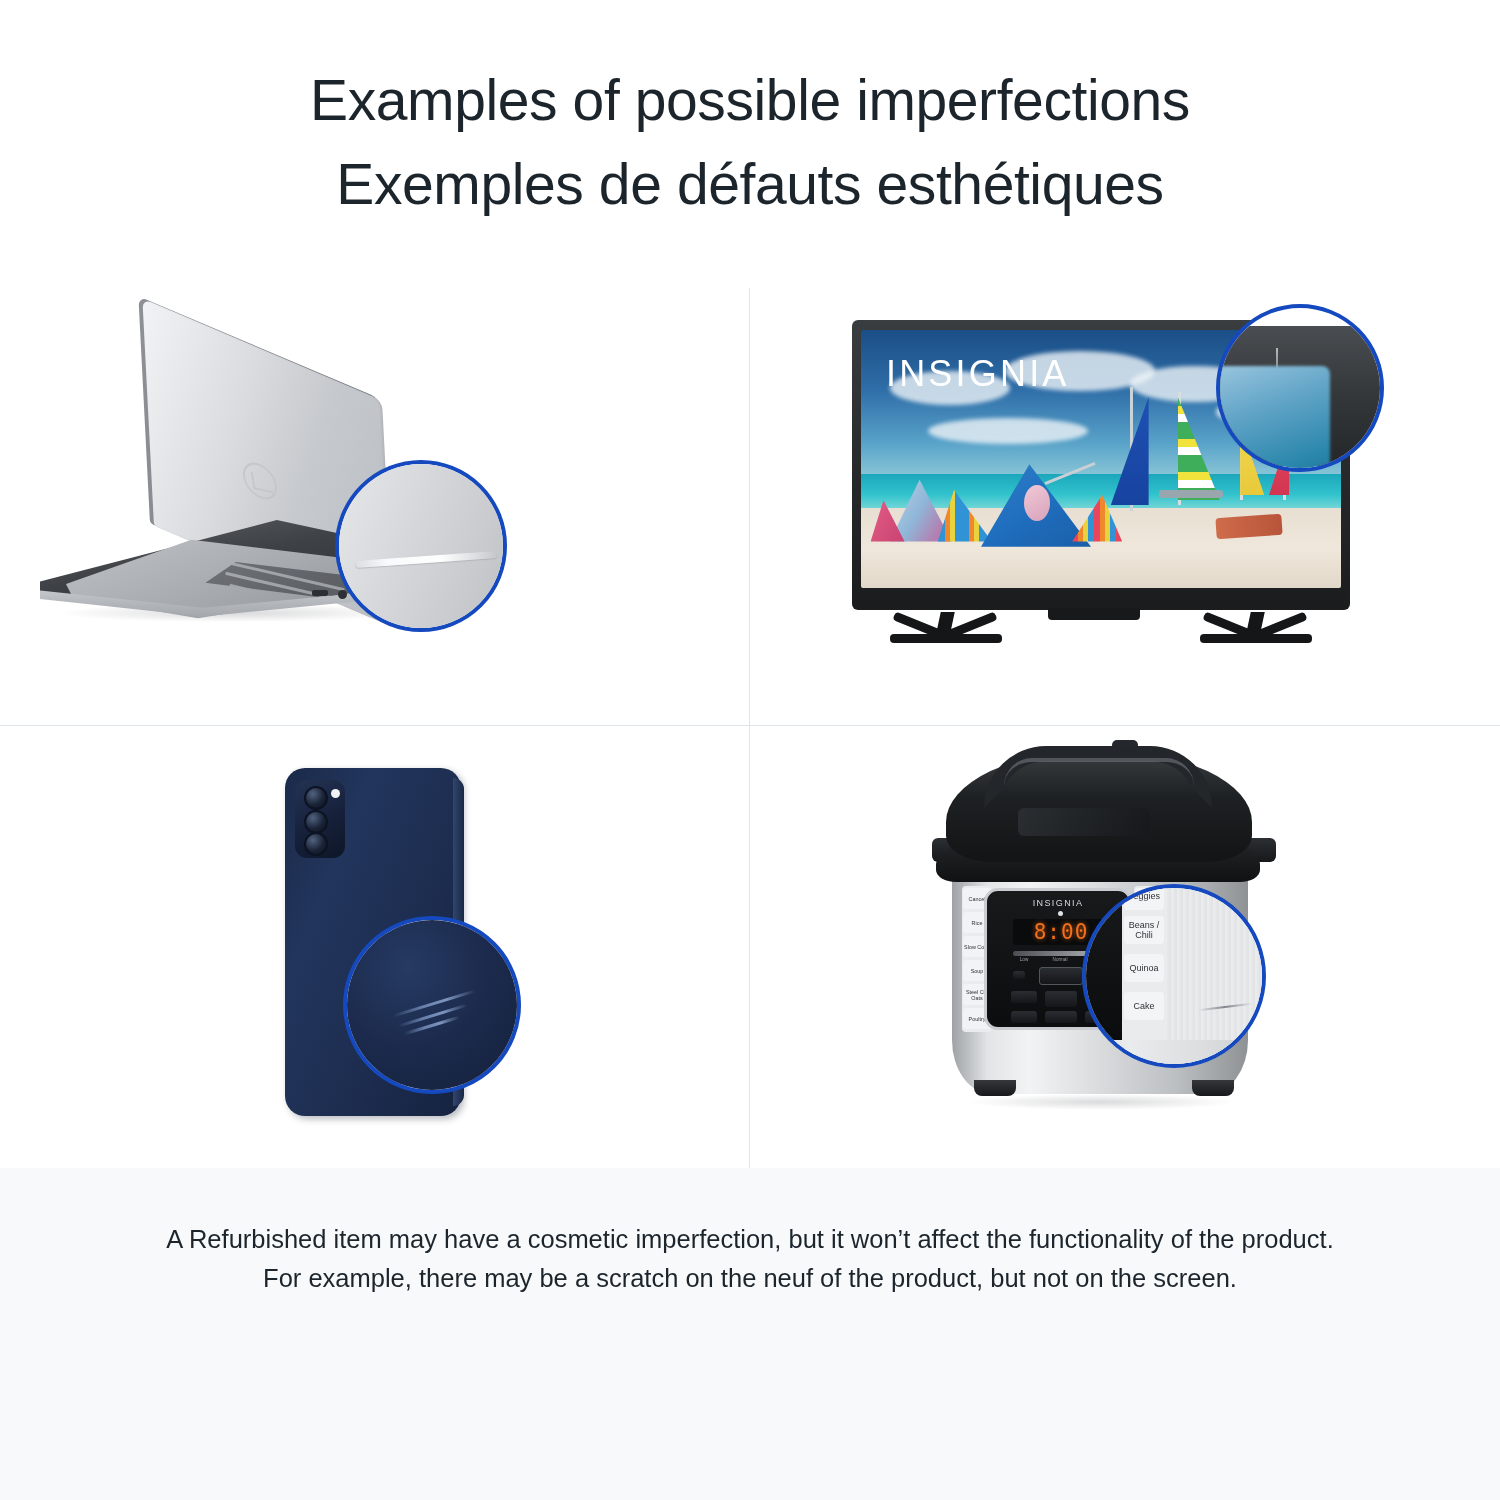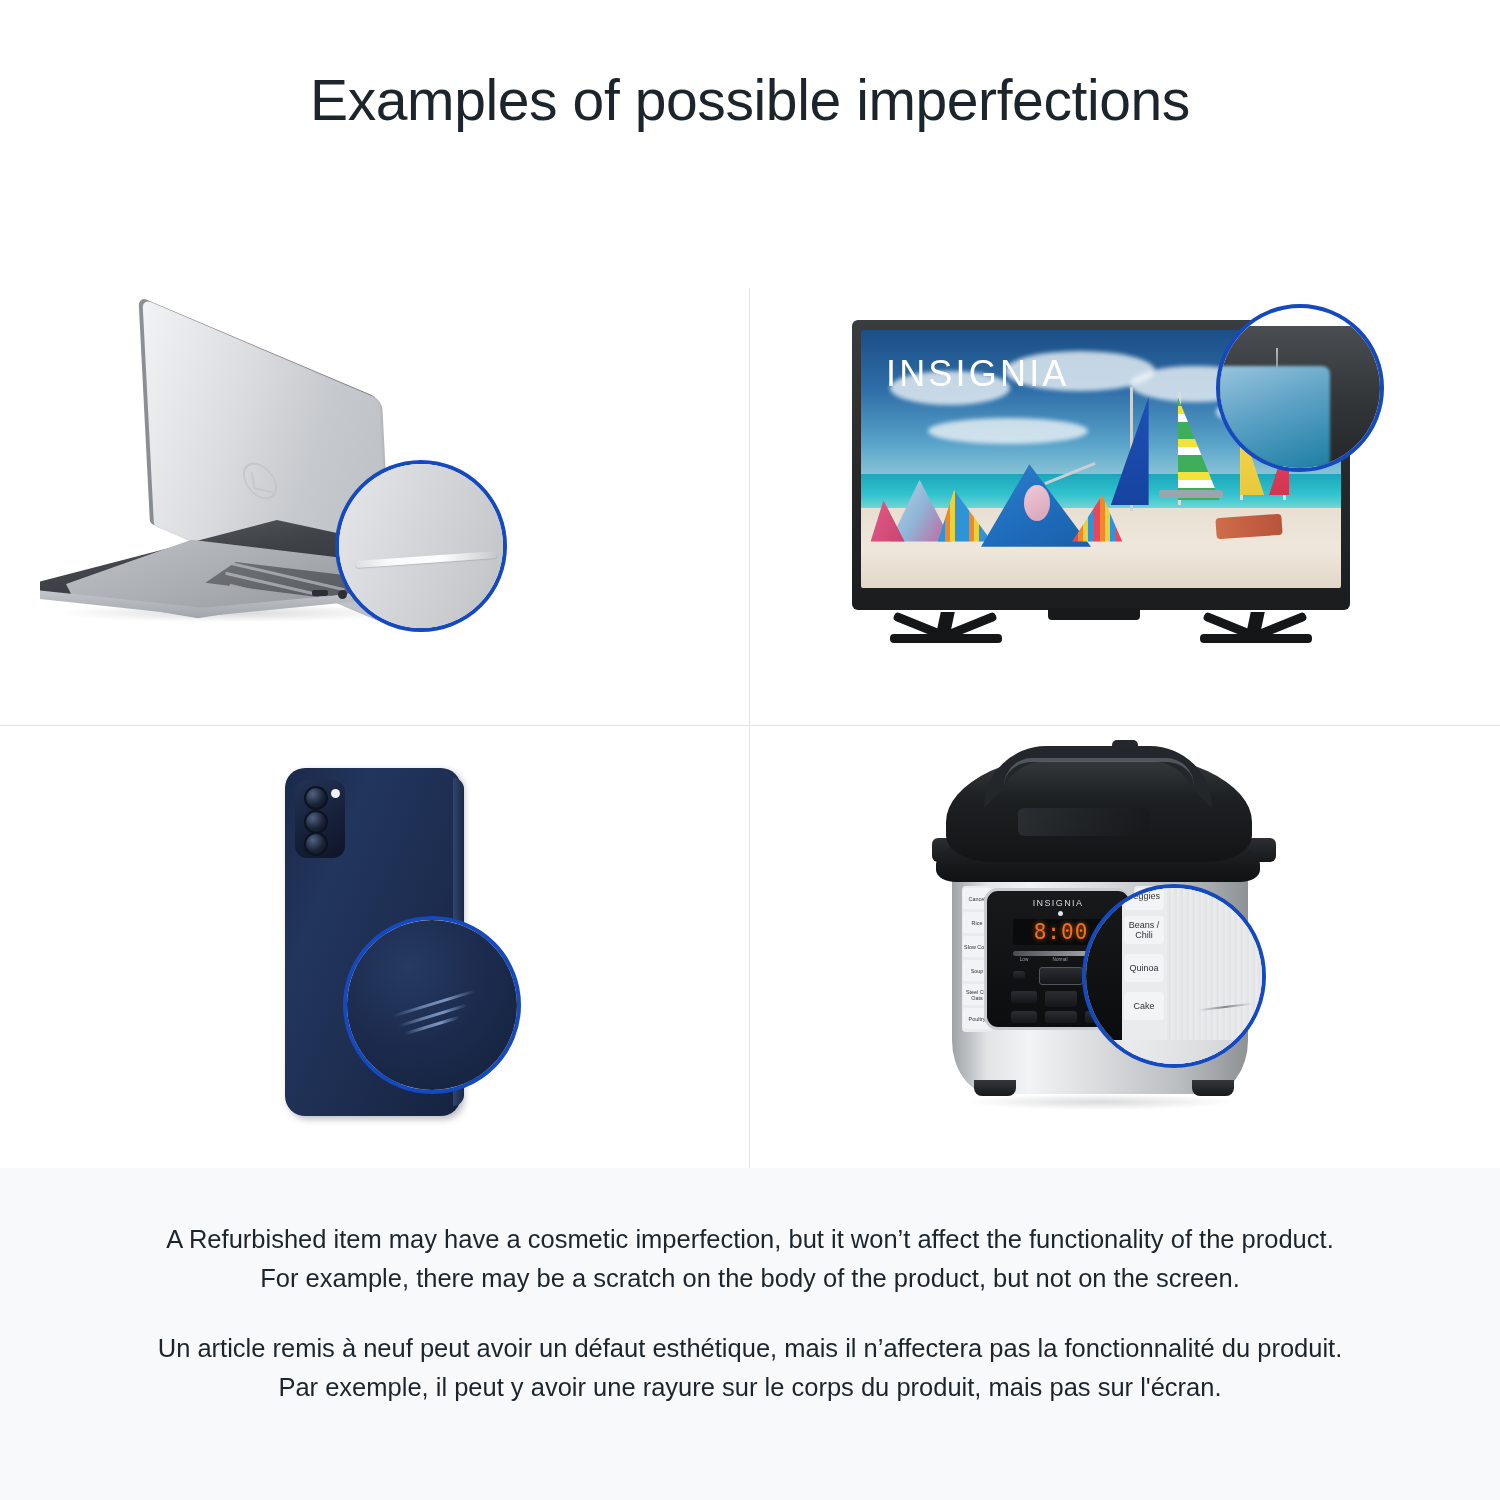--- a/index.html
+++ b/index.html
@@ -212,20 +212,21 @@
       max-width: 1200px; margin: 0 auto; }
   .para + .para { margin-top: 31px; }
 </style>
 </head>
 <body>
 
 <div id="page">
 
   <div class="header">
     <div class="title-line">Examples of possible imperfections</div>
+    <div class="title-line">Exemples de défauts esthétiques</div>
   </div>
 
   <div class="grid">
     <div class="vline"></div>
     <div class="hline"></div>
 
     <div class="cell cell-tl">
       <div class="laptop">
         <div class="shadow-lap"></div>
         <div class="lid-edge"></div>
@@ -396,17 +397,16 @@
             </div>
             <div class="ckz-base"></div>
             <div class="ckz-scratch"></div>
           </div>
         </div>
       </div>
     </div>
   </div>
 
   <div class="footer">
-    <p class="para">A Refurbished item may have a cosmetic imperfection, but it won’t affect the functionality of the product. For example, there may be a scratch on the body of the product, but not on the screen.</p>
-    <p class="para">Un article remis à neuf peut avoir un défaut esthétique, mais il n’affectera pas la fonctionnalité du produit. Par exemple, il peut y avoir une rayure sur le corps du produit, mais pas sur l'écran.</p>
+    <p class="para">A Refurbished item may have a cosmetic imperfection, but it won’t affect the functionality of the product. For example, there may be a scratch on the neuf of the product, but not on the screen.</p>
   </div>
 
 </div>
 
 </body></html>

